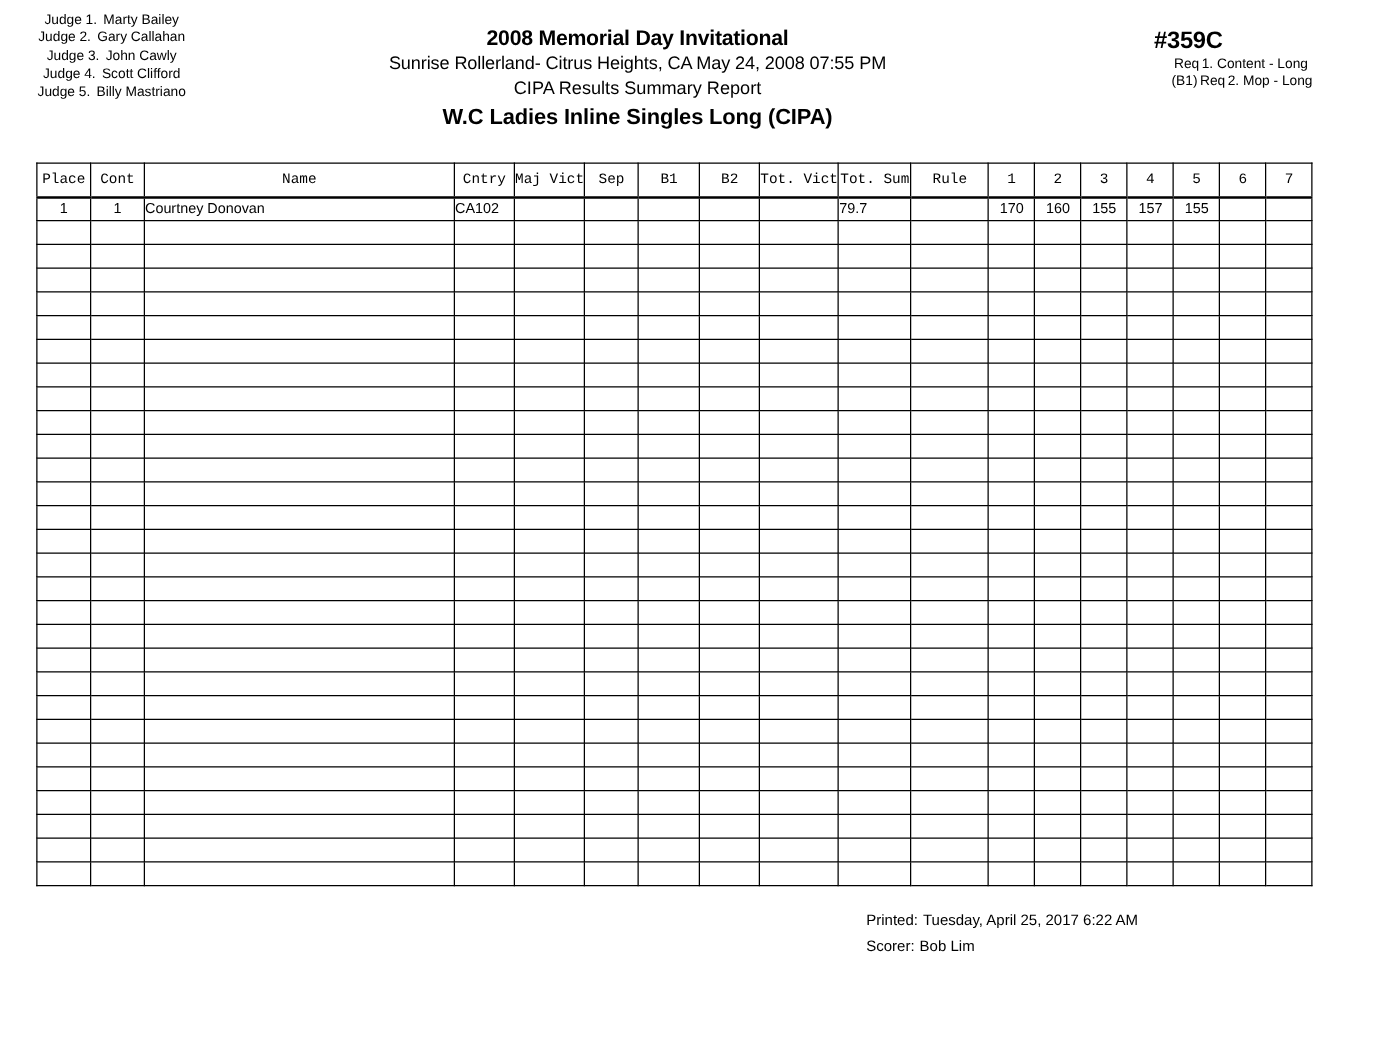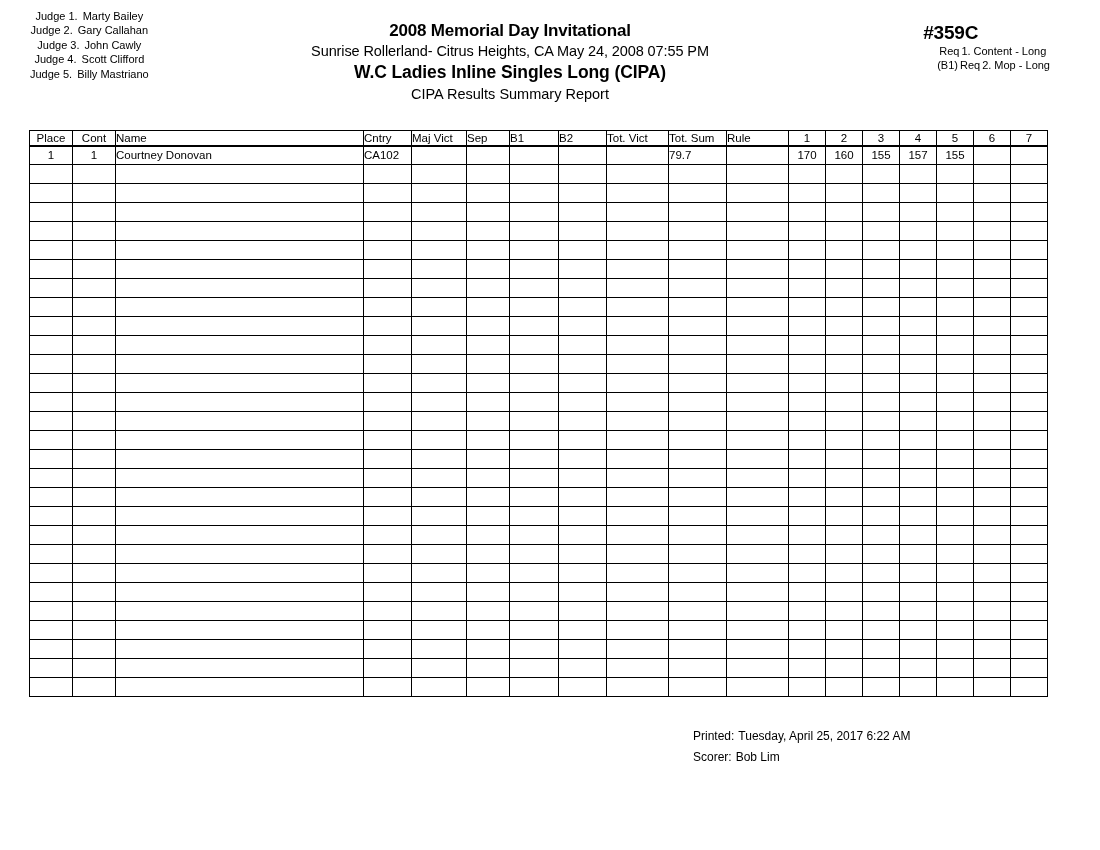--- a/index.html
+++ b/index.html
@@ -97,23 +97,24 @@
     border: 1px solid #000000;
     padding: 0;
     height: 19px;
     box-sizing: border-box;
     font-weight: normal;
     overflow: hidden;
     white-space: nowrap;
   }
   #results-table thead th {
     border-bottom: 2px solid #000000;
-    height: 15px;
-  }
-  .th-left  { text-align: left;   padding-left: 4px; }
+    height: 27px;
+    font-family: Liberation Mono, monospace;
+  }
+  .th-left  { text-align: center;   padding-left: 4px; }
   .th-center{ text-align: center; }
   .cell-left   { text-align: left;  padding-left: 4px; }
   .cell-center { text-align: center; }
 
   
   #footer {
     position: absolute;
     left: 693px;
     top: 726px;
     font-size: 12px;
@@ -129,22 +130,22 @@
     <span class="judge-line"><span class="judge-word">Judge</span><span class="judge-num">1.</span><span class="judge-name">Marty Bailey</span></span>
     <span class="judge-line"><span class="judge-word">Judge</span><span class="judge-num">2.</span><span class="judge-name">Gary Callahan</span></span>
     <span class="judge-line"><span class="judge-word">Judge</span><span class="judge-num">3.</span><span class="judge-name">John Cawly</span></span>
     <span class="judge-line"><span class="judge-word">Judge</span><span class="judge-num">4.</span><span class="judge-name">Scott Clifford</span></span>
     <span class="judge-line"><span class="judge-word">Judge</span><span class="judge-num">5.</span><span class="judge-name">Billy  Mastriano</span></span>
   </div>
 
 <div id="title-block">
   <div id="event-title">2008 Memorial Day Invitational</div>
   <div id="venue-line">Sunrise Rollerland- Citrus Heights, CA  May 24, 2008  07:55 PM</div>
+  <div id="report-subtitle">CIPA Results Summary Report</div>
   <div id="division-title">W.C Ladies Inline Singles Long (CIPA)</div>
-  <div id="report-subtitle">CIPA Results Summary Report</div>
 </div>
 
 <div id="header-right">
   <div id="event-number">#359C</div>
   <div id="requirements">
       <div class="req-line"><span class="req-prefix"></span><span class="req-label">Req</span><span class="req-num">1.</span><span class="req-text">Content - Long</span></div>
       <div class="req-line"><span class="req-prefix">(B1)</span><span class="req-label">Req</span><span class="req-num">2.</span><span class="req-text">Mop - Long</span></div>
     </div>
 </div>
 

